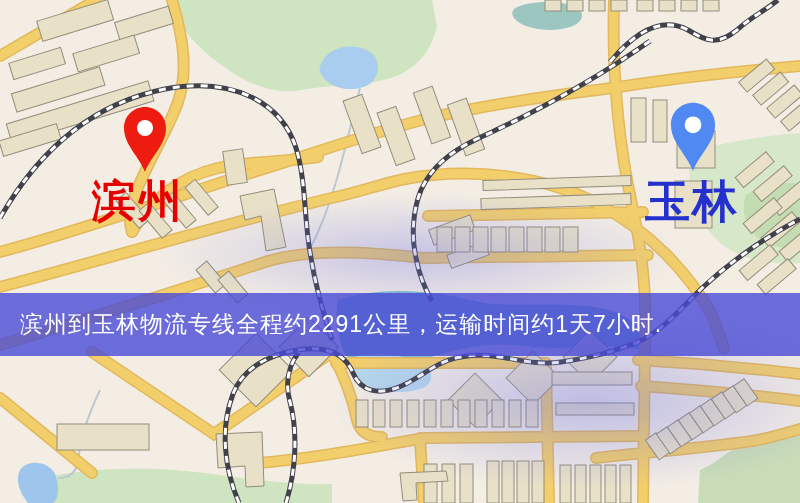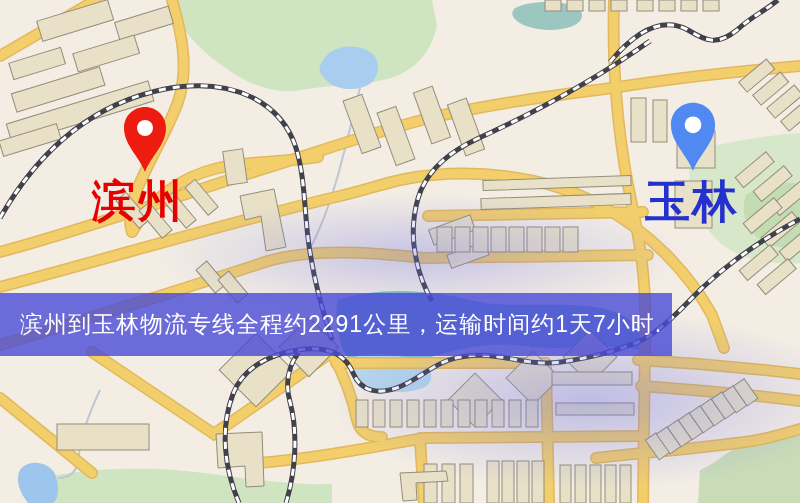--- a/index.html
+++ b/index.html
@@ -4,21 +4,21 @@
 <style>
   html,body{margin:0;padding:0;background:#888;}
   .stage{position:relative;width:800px;height:503px;overflow:hidden;background:#f3ede4;
          font-family:"Liberation Sans",sans-serif;}
   .stage svg{position:absolute;left:0;top:0;display:block;}
   .tint{position:absolute;pointer-events:none;}
   .tint1{left:160px;top:195px;width:520px;height:120px;
          background:radial-gradient(ellipse at center,rgba(110,115,230,.34),rgba(110,115,230,0) 72%);}
   .tint2{left:340px;top:315px;width:500px;height:170px;
          background:radial-gradient(ellipse at center,rgba(110,115,230,.40),rgba(110,115,230,0) 75%);}
-  .banner{position:absolute;left:0;top:293px;width:672px;height:63px;
+  .banner{position:absolute;left:0;top:293px;width:800px;height:63px;
           background:rgba(72,74,214,0.80);display:flex;align-items:center;}
   .banner span{color:#fff;font-size:23px;letter-spacing:1px;padding-left:20px;white-space:nowrap;
                font-family:"Liberation Sans",sans-serif;}
   .lbl{font-family:"Liberation Serif",serif;font-weight:bold;}
 </style>
 </head>
 <body>
 
 <div class="stage">
 

